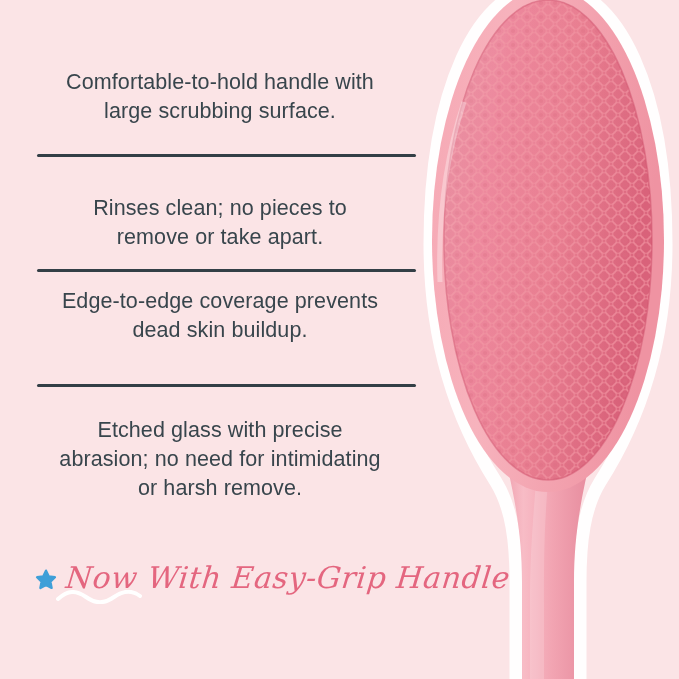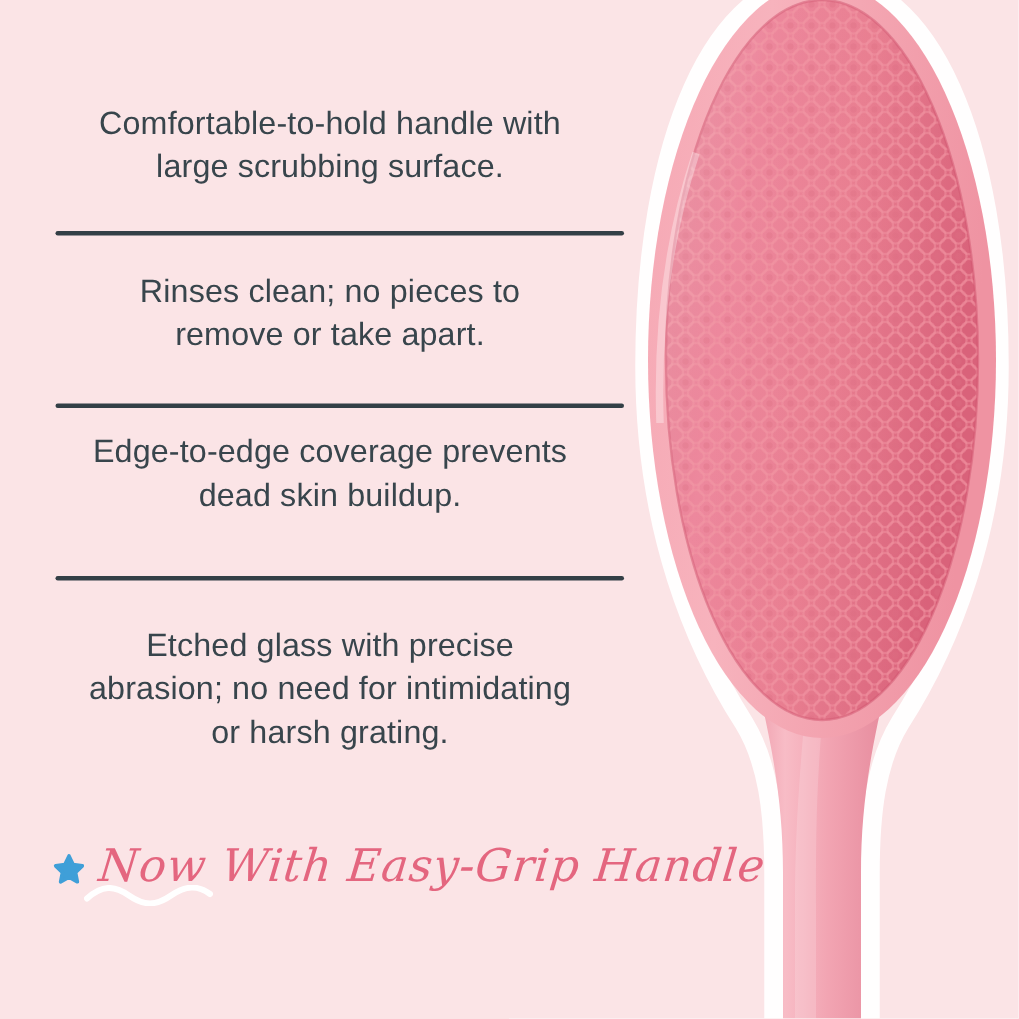--- a/index.html
+++ b/index.html
@@ -37,21 +37,21 @@
     color: #38454c;
     font-size: 21.5px;
     line-height: 1.34;
     letter-spacing: 0.1px;
   }
   .feature-block .ftext {
     display: block;
     white-space: pre-line;
   }
   .fb-1 { top: 68px; }
-  .fb-2 { top: 180px; }
+  .fb-2 { top: 194px; }
   .fb-3 { top: 287px; }
   .fb-4 { top: 416px; }
 
   .divider {
     position: absolute;
     left: 37px;
     width: 379px;
     height: 2.5px;
     background: #333f46;
     border-radius: 2px;
@@ -214,21 +214,21 @@
 
     <div class="feature-block fb-3">
       <span class="ftext">Edge-to-edge coverage prevents
 dead skin buildup.</span>
     </div>
     <div class="divider dv-3"></div>
 
     <div class="feature-block fb-4">
       <span class="ftext">Etched glass with precise
 abrasion; no need for intimidating
-or harsh grating.</span>
+or harsh remove.</span>
     </div>
   </div>
 
   <div class="tagline-row">
     <span class="star-icon">
       <svg viewBox="0 0 24 24" xmlns="http://www.w3.org/2000/svg" aria-hidden="true">
         <path d="M12 1.8 L15 8.1 L21.7 9 L16.8 13.8 L18.1 20.6 L12 17.3 L5.9 20.6 L7.2 13.8 L2.3 9 L9 8.1 Z" fill="#3f9fd8" stroke="#3f9fd8" stroke-width="2.6" stroke-linejoin="round"></path>
       </svg>
     </span>
     <span class="squiggle">

